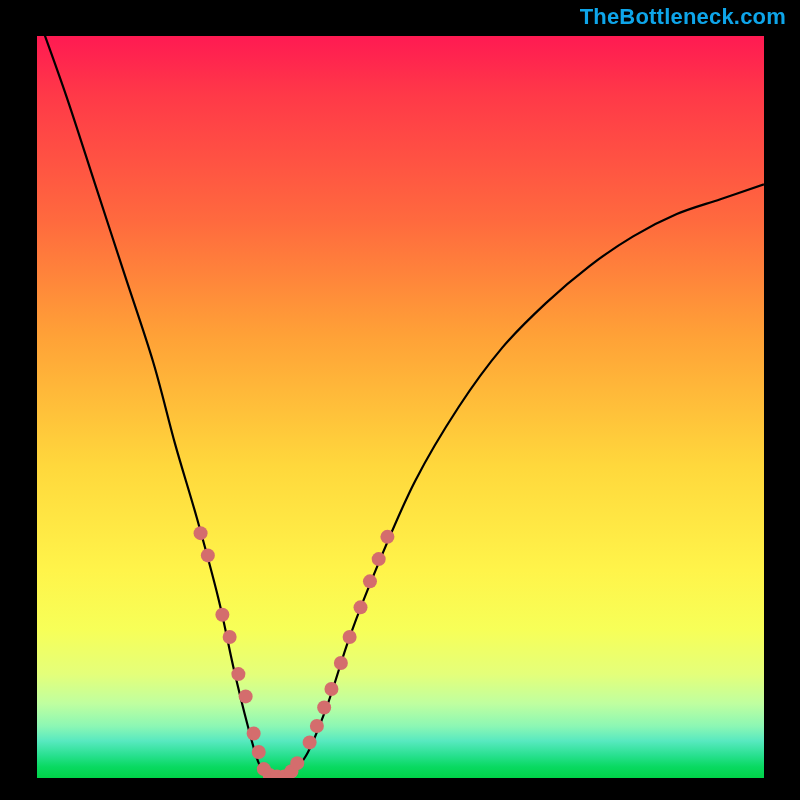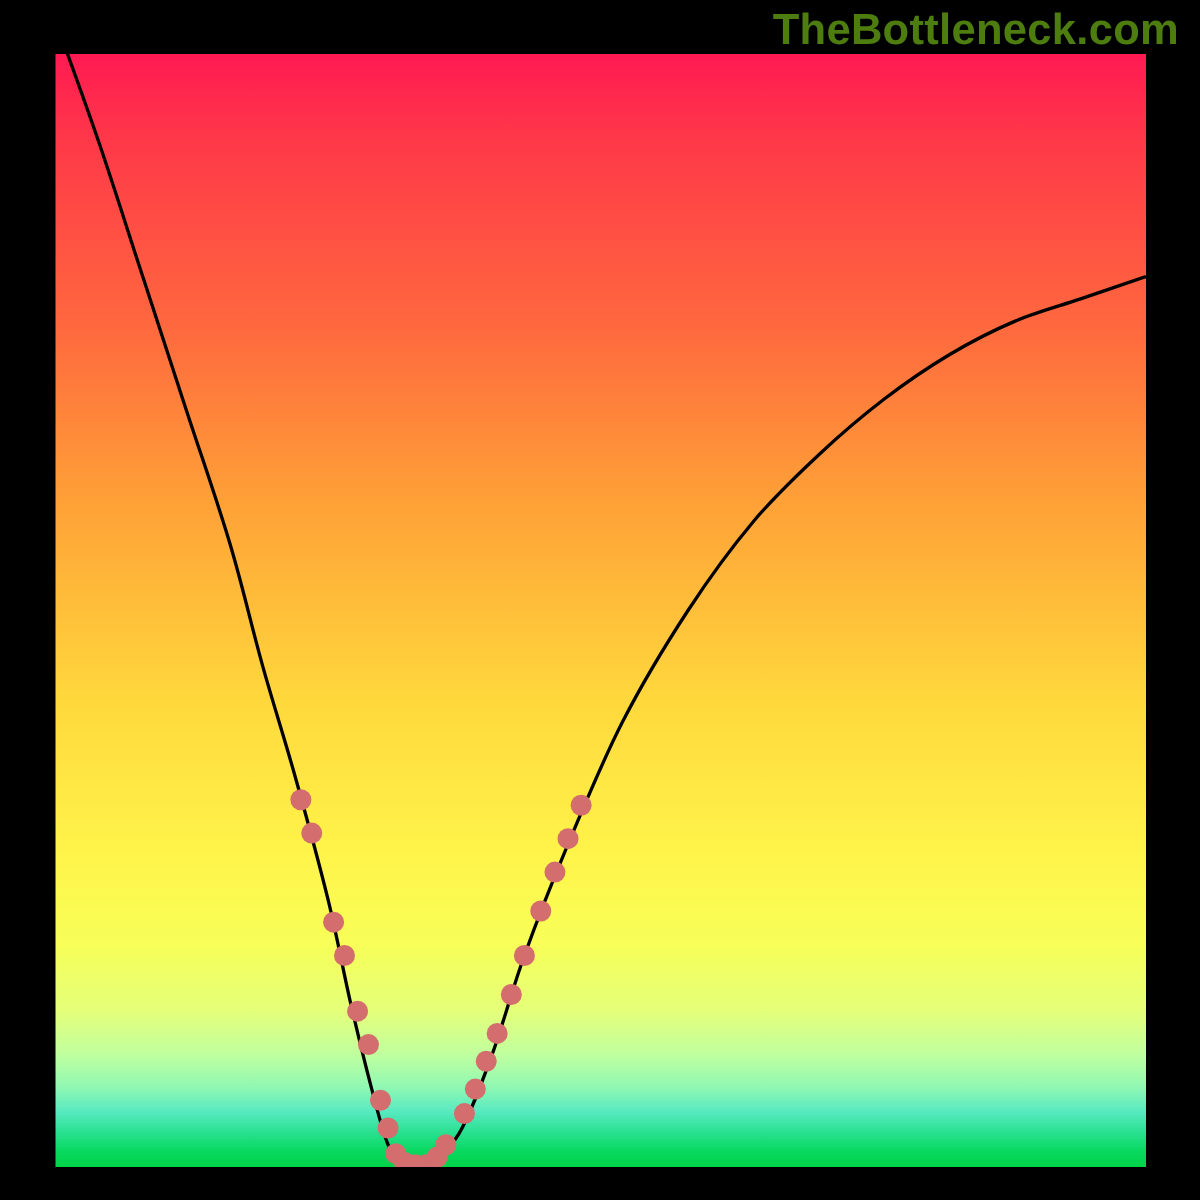--- a/index.html
+++ b/index.html
@@ -14,22 +14,22 @@
   .stage {
     position: relative;
     width: 800px;
     height: 800px;
     background: #000;
   }
   .watermark {
     position: absolute;
     top: 4px;
     right: 14px;
-    color: #4d7c0f;
-    font-size: 29px;
+    color: #0ea5e9;
+    font-size: 22px;
     font-weight: 600;
     letter-spacing: 0.2px;
   }
   .plot-area {
     position: absolute;
     
     left: 37px;
     top: 36px;
     width: 727px;
     height: 742px;

